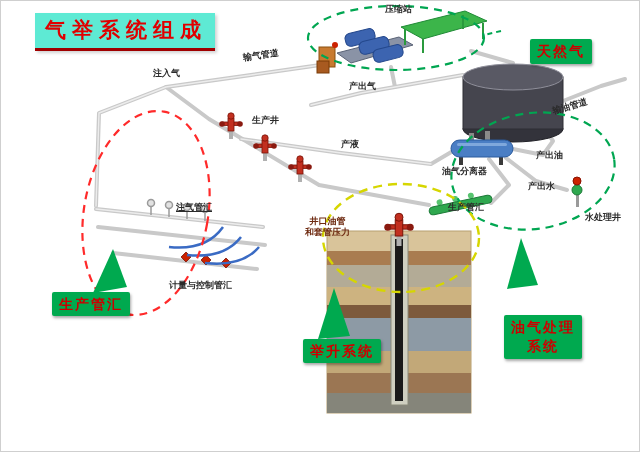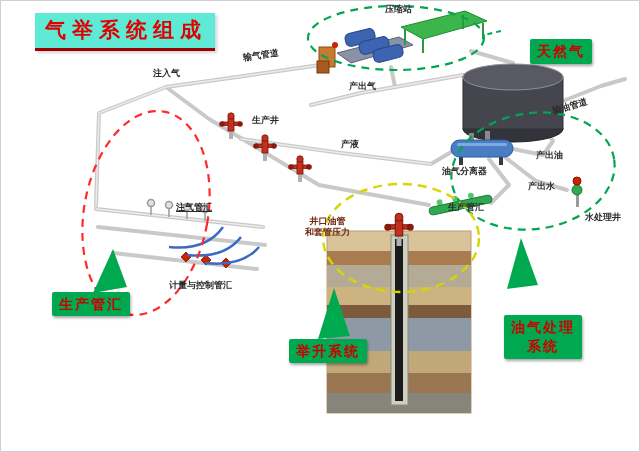--- a/index.html
+++ b/index.html
@@ -185,19 +185,19 @@
   <div class="ann" style="left:447px; top:201px;">生产管汇</div>
   <div class="ann dark-red" style="left:297px; top:215px; text-align:center;margin-left:7px;">
     <div>井口油管</div>
     <div>和套管压力</div>
   </div>
 
   <div class="sys-label" style="left:529px; top:6px; line-height:19px;margin-top:32px;">
     <div>天然气</div>
   </div>
   <div class="sys-label" style="left:51px; top:291px;">生产管汇</div>
-  <div class="sys-label" style="left:288px; top:338px;text-align:right;">举升系统</div>
+  <div class="sys-label" style="left:302px; top:338px;text-align:right;">举升系统</div>
   <div class="sys-label" style="left:503px; top:286px; line-height:19px;margin-top:28px;">
     <div>油气处理</div>
     <div>系统</div>
   </div>
 
 </div>
 
 </body></html>

